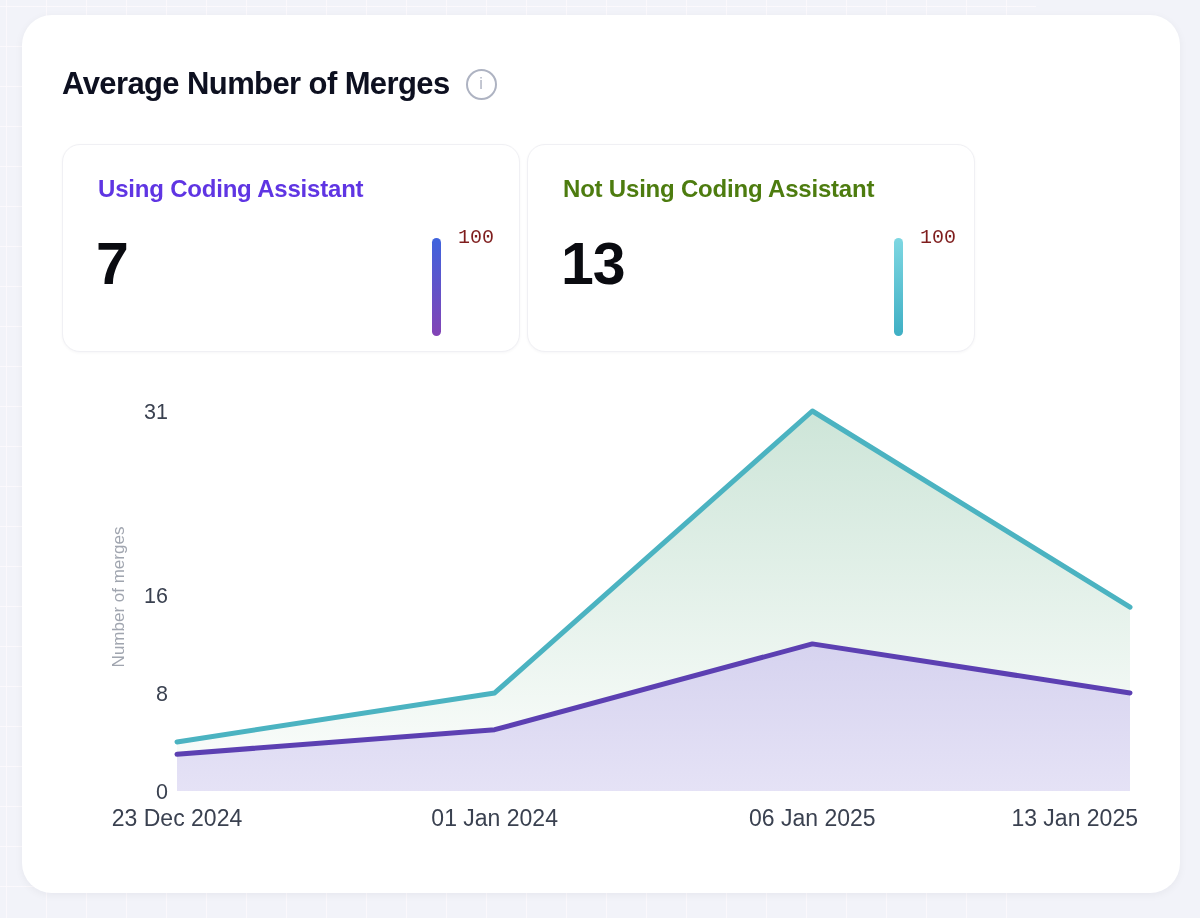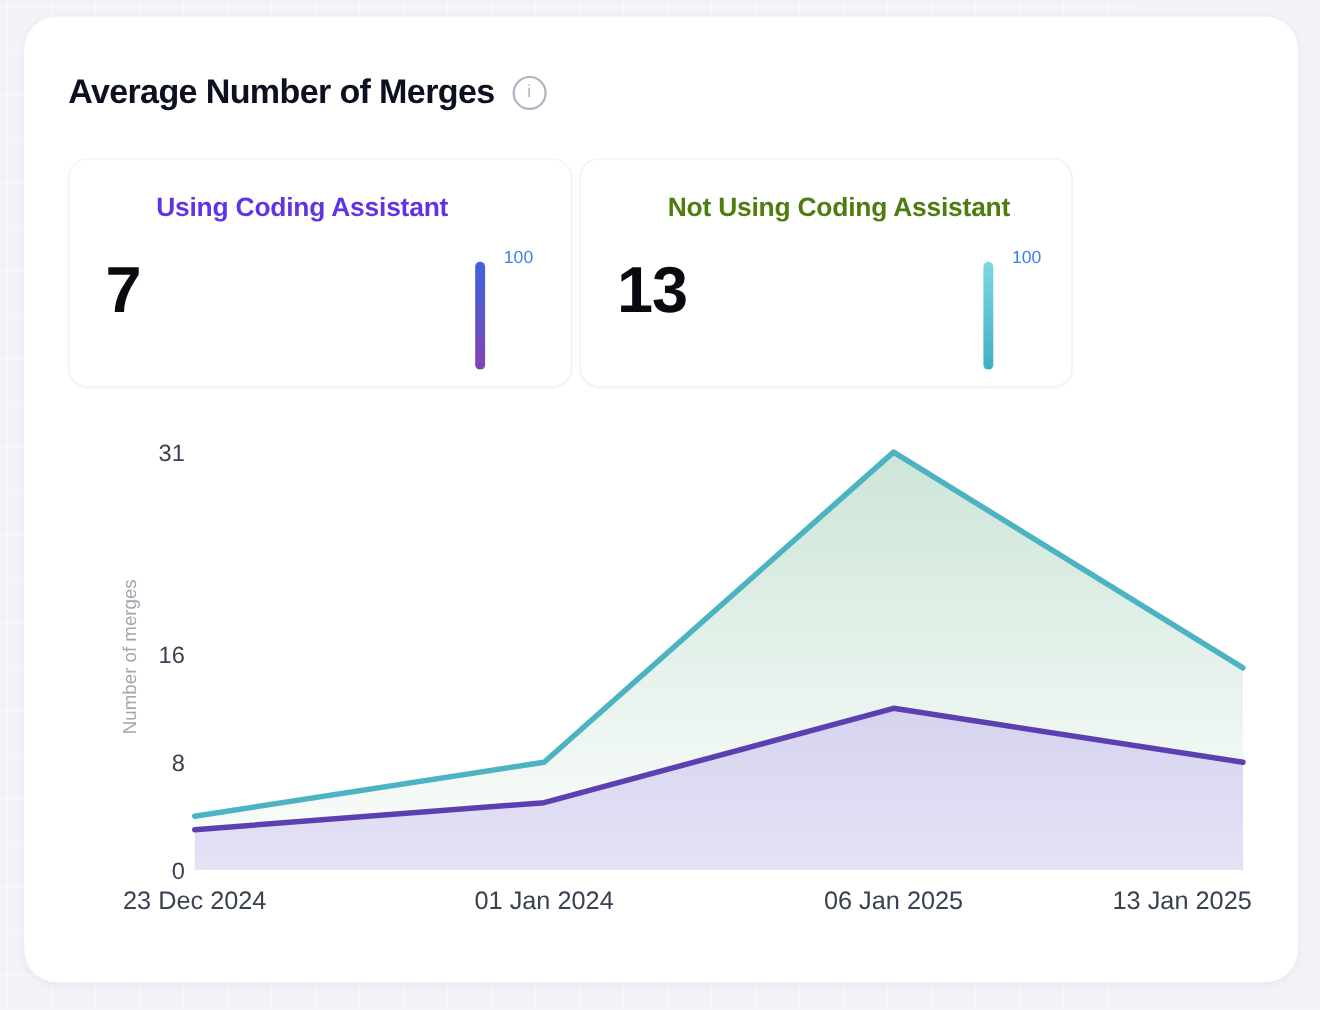--- a/index.html
+++ b/index.html
@@ -35,26 +35,26 @@
     display:flex;align-items:center;justify-content:center;
     font-size:16px;font-weight:500;font-style:normal;
   }
   .metric-card{
     position:absolute;top:129px;height:206px;background:#FFFFFF;
     border:1px solid #F0F0F4;border-radius:18px;
     box-shadow:0 1px 3px rgba(25,28,48,0.04);
   }
   .metric-card.c0{left:40px;width:456px;}
   .metric-card.c1{left:505px;width:446px;}
-  .m-label{position:absolute;left:35px;top:30px;font-size:24px;font-weight:700;letter-spacing:-0.2px;margin-left:44px;}
+  .m-label{position:absolute;left:35px;top:30px;font-size:24px;font-weight:700;letter-spacing:-0.2px;}
   .m-value{position:absolute;left:33px;top:85px;font-size:59px;font-weight:800;color:#0A0B10;letter-spacing:-1px;}
   .m-bar{position:absolute;top:93px;width:9px;height:98px;border-radius:5px;}
   .c0 .m-bar{left:369px;}
   .c1 .m-bar{left:366px;}
-  .m-max{position:absolute;top:81px;font-size:16px;color:#3b82f6;}
+  .m-max{position:absolute;top:81px;font-size:20px;color:#7f1d1d;font-family:Liberation Mono, monospace;}
   .c0 .m-max{left:395px;}
   .c1 .m-max{left:392px;}
   svg.chart{position:absolute;inset:0;width:1200px;height:918px;}
   text{font-family:"Liberation Sans", sans-serif;}
 </style>
 </head>
 <body>
 
 <div class="canvas">
   <div class="panel">

